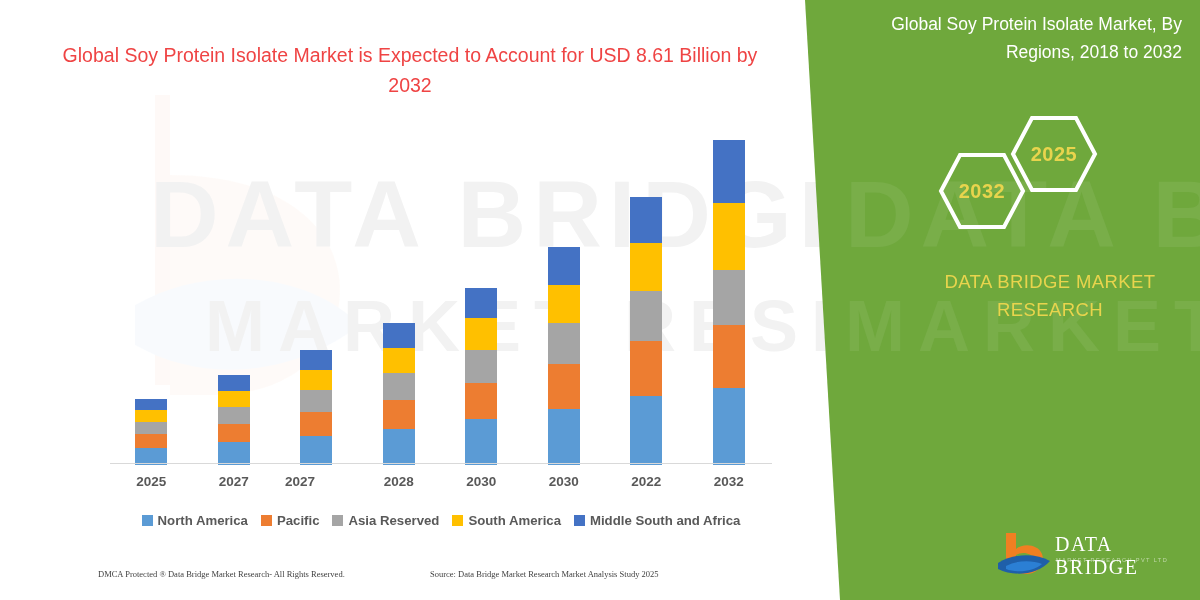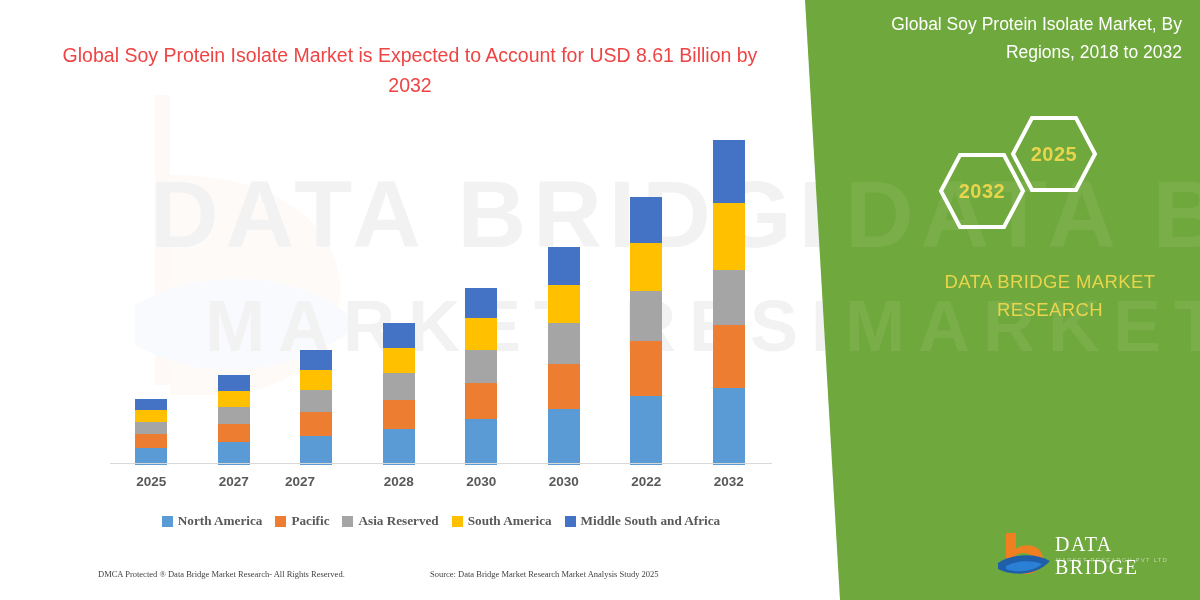--- a/index.html
+++ b/index.html
@@ -55,21 +55,21 @@
   .xlab {
     position:absolute; width:70px; text-align:center;
     font-size:13.5px; font-weight:700; color:#595959;
   }
 
   #legend {
     position:absolute; left:110px; top:513px; width:662px;
     display:flex; justify-content:center; align-items:center; gap:13px;
     white-space:nowrap;
   }
-  .leg-item { display:flex; align-items:center; gap:5px;font-family:Liberation Serif, serif; }
+  .leg-item { display:flex; align-items:center; gap:5px; }
   .leg-sw { width:11px; height:11px; flex:0 0 auto; }
   .leg-lb { font-size:13.2px; font-weight:700; color:#595959; }
 
   #footer-left {
     position:absolute; left:98px; top:569px;
     font-size:8.5px; color:#3f3f3f; font-family:"Liberation Serif", serif;
   }
   #footer-right {
     position:absolute; left:430px; top:569px;
     font-size:8.5px; color:#3f3f3f; font-family:"Liberation Serif", serif;

